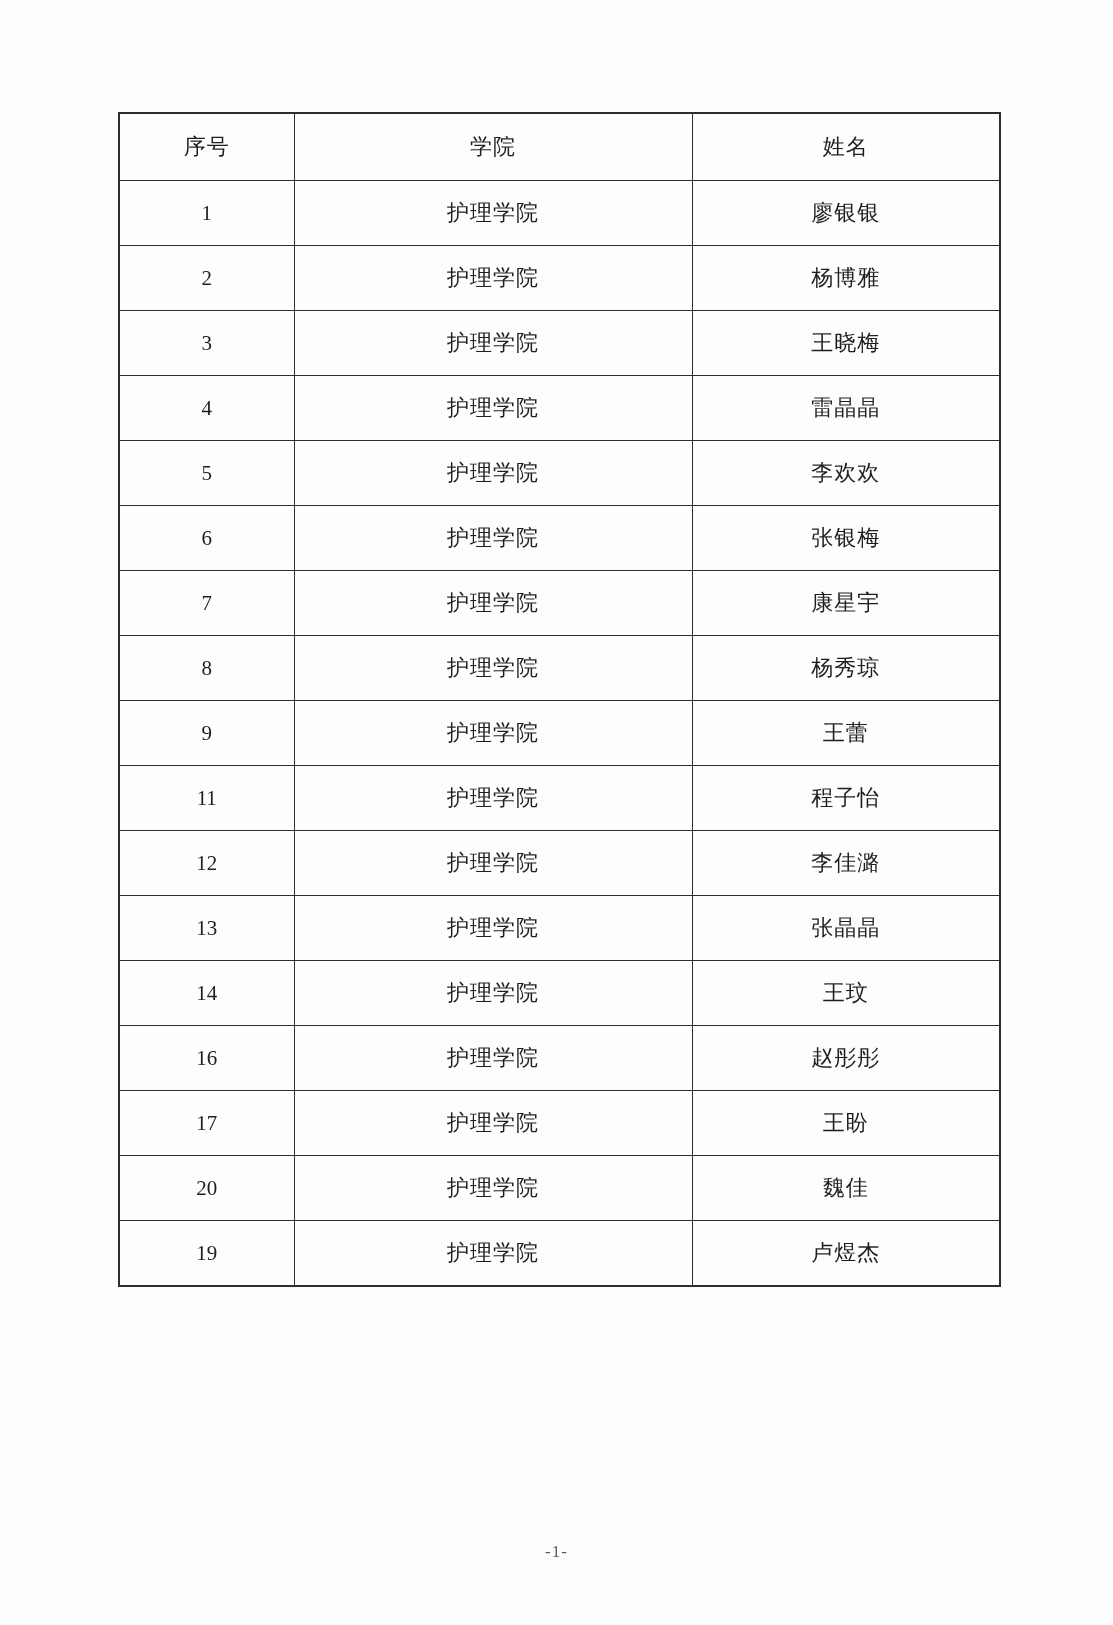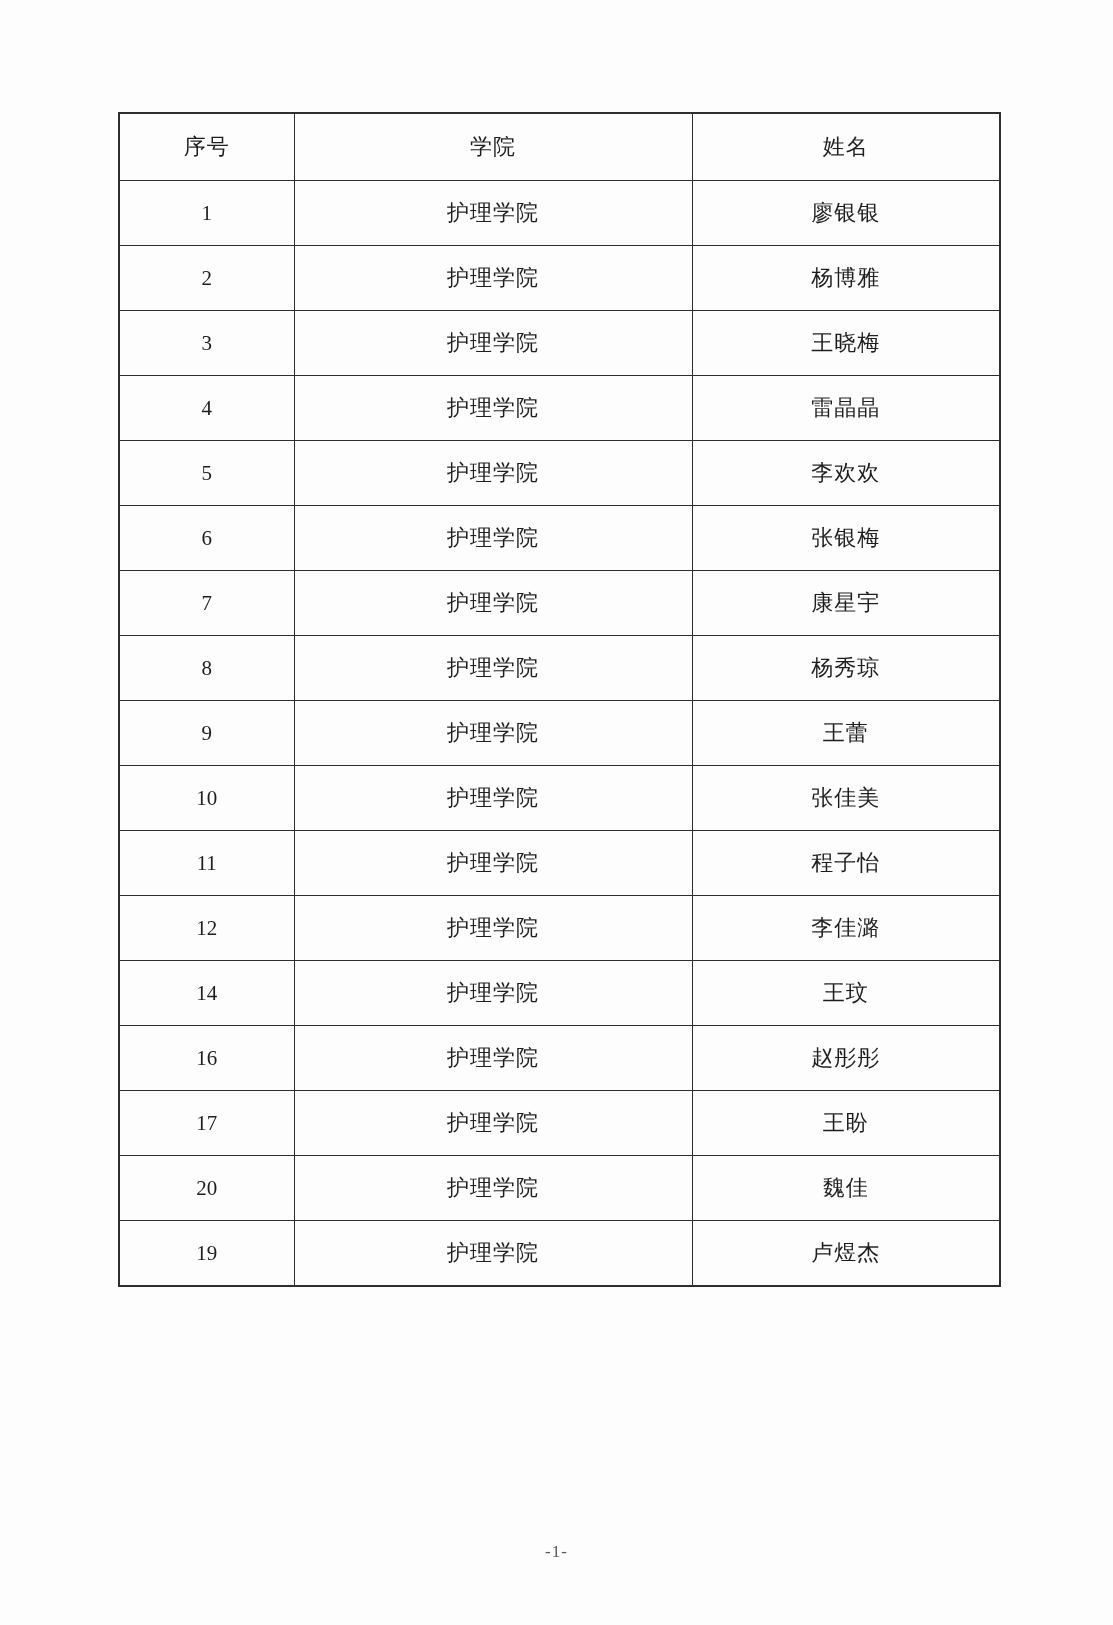--- a/index.html
+++ b/index.html
@@ -127,38 +127,38 @@
     <td>护理学院</td>
     <td>杨秀琼</td>
   </tr>
 
   <tr>
     <td class="num">9</td>
     <td>护理学院</td>
     <td>王蕾</td>
   </tr>
 
-  <tr>
-    <td class="num">10</td>
-    <td>护理学院</td>
-    <td>张佳美</td>
-  </tr>
 
   <tr>
     <td class="num">11</td>
     <td>护理学院</td>
     <td>程子怡</td>
   </tr>
 
   <tr>
     <td class="num">12</td>
     <td>护理学院</td>
     <td>李佳潞</td>
   </tr>
 
+  <tr>
+    <td class="num">13</td>
+    <td>护理学院</td>
+    <td>张晶晶</td>
+  </tr>
 
   <tr>
     <td class="num">14</td>
     <td>护理学院</td>
     <td>王玟</td>
   </tr>
 
 
   <tr>
     <td class="num">16</td>

